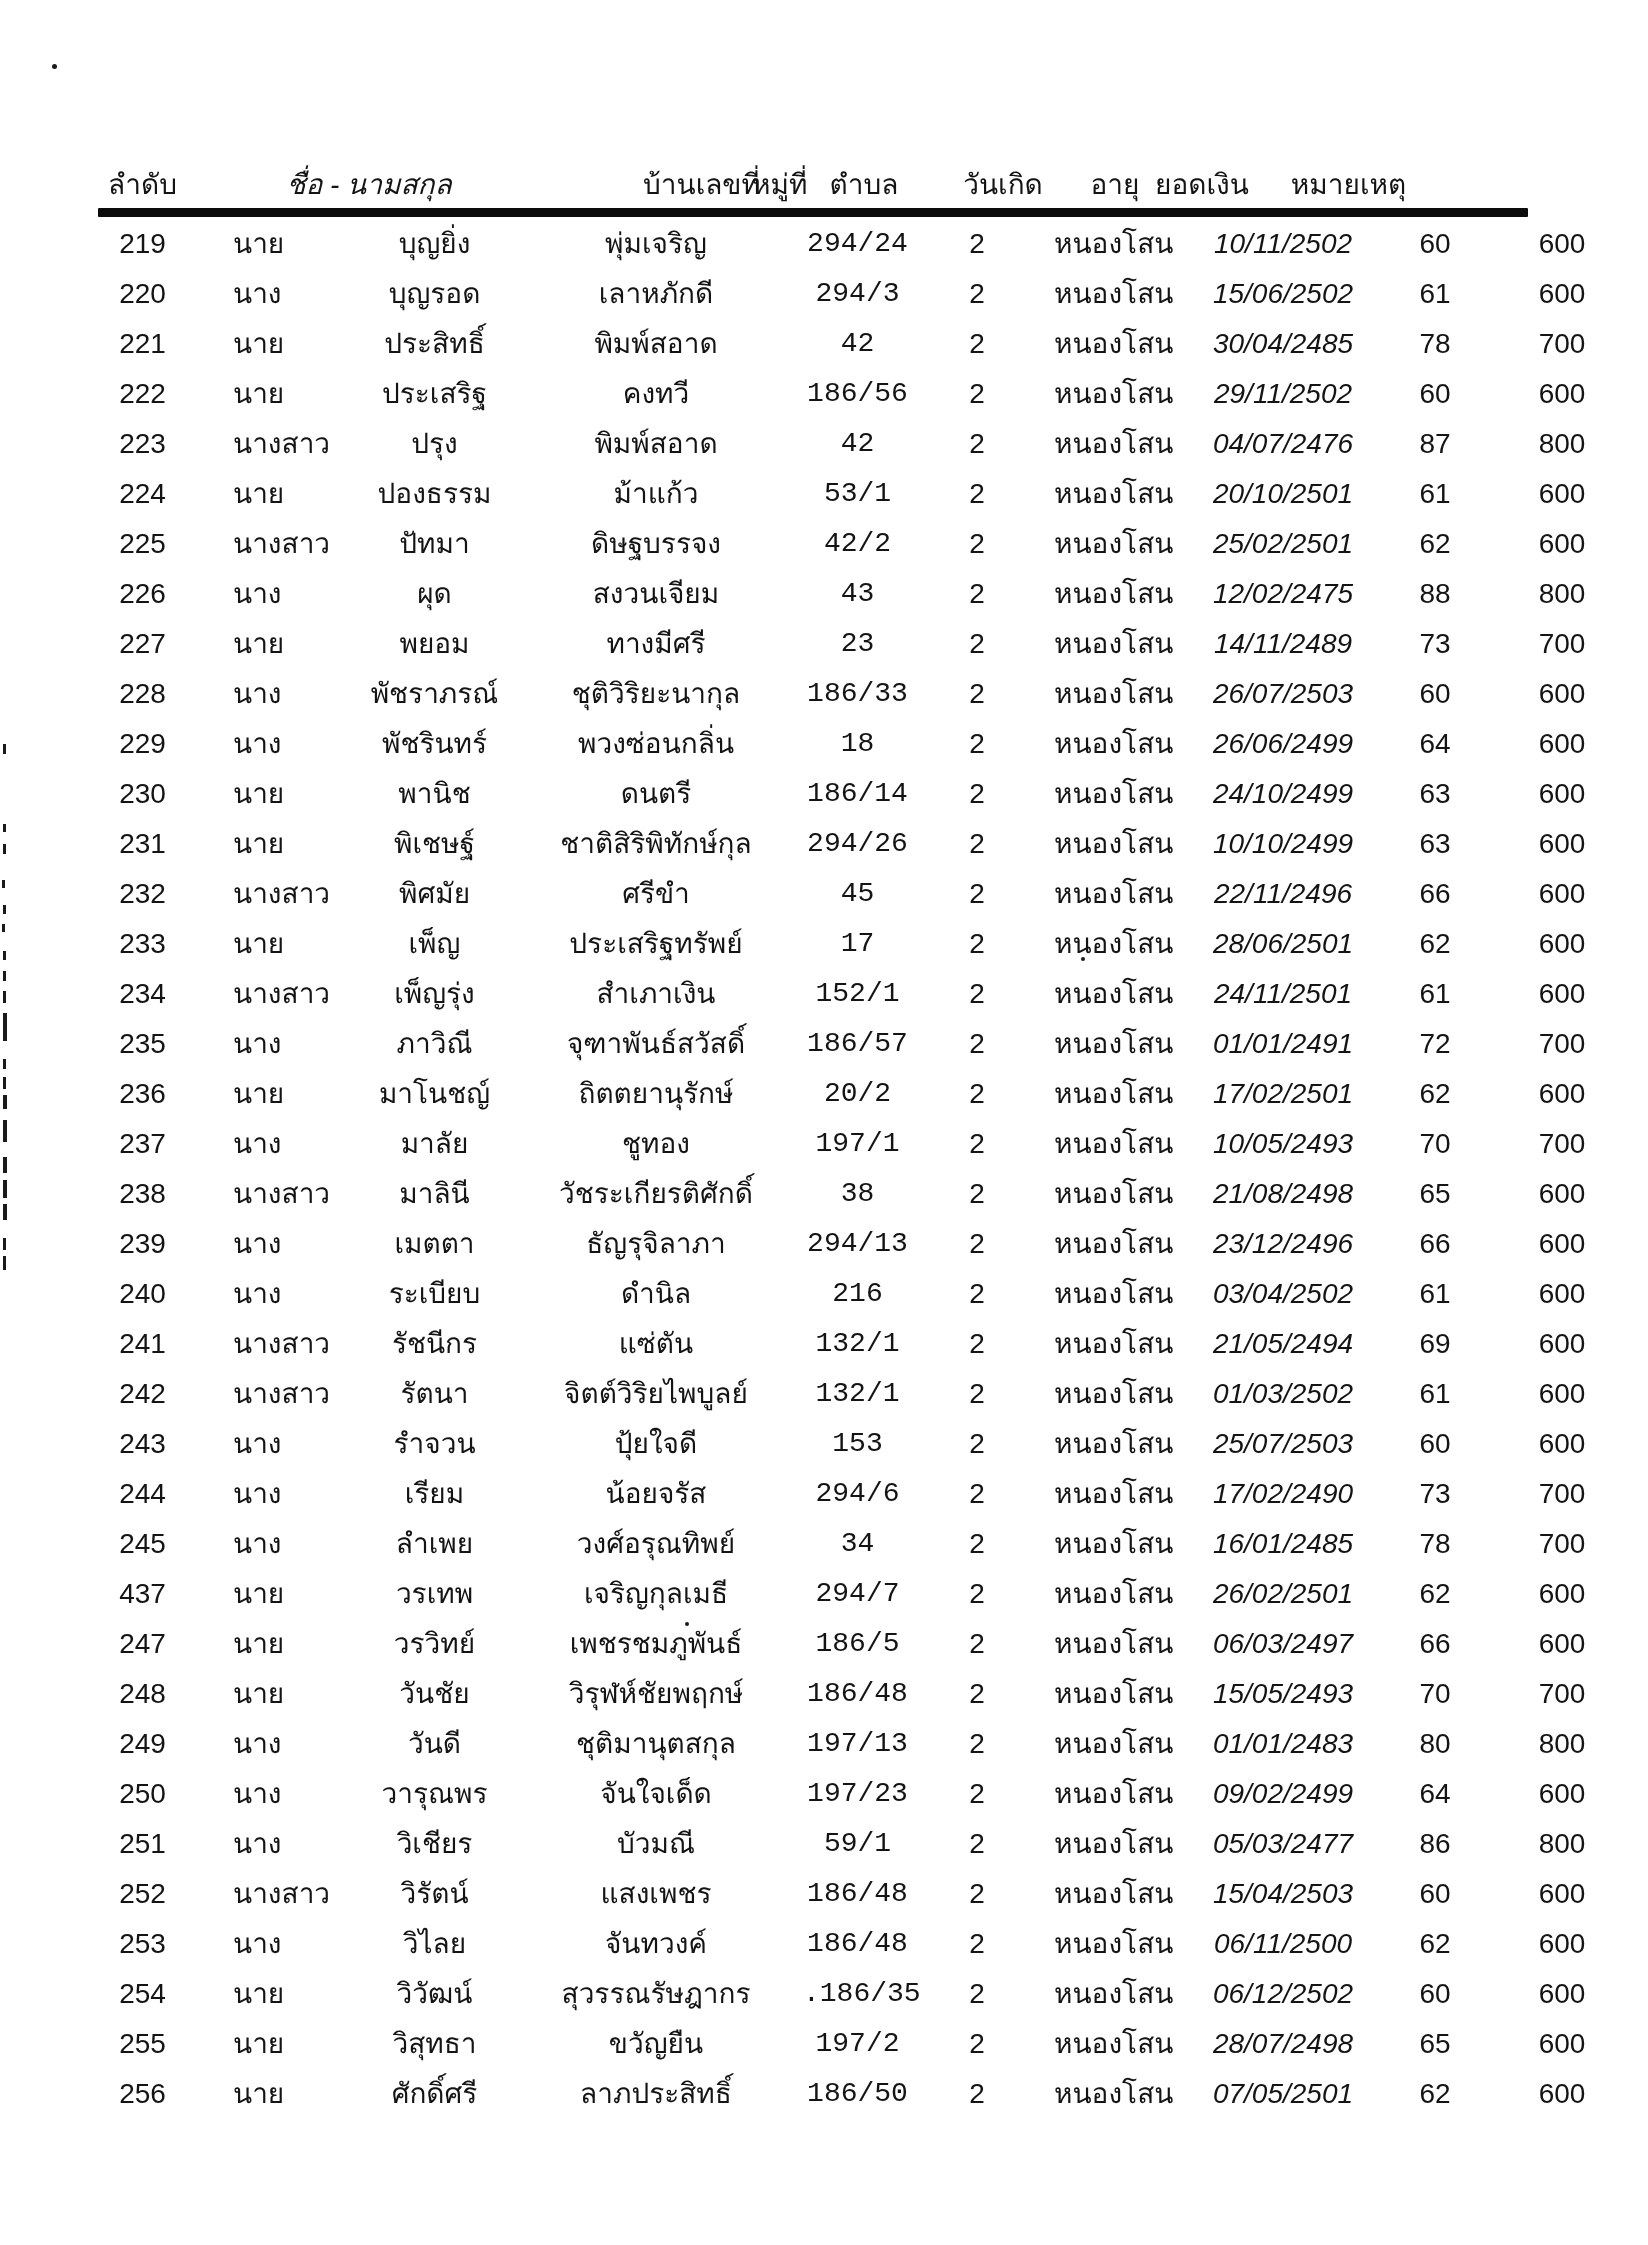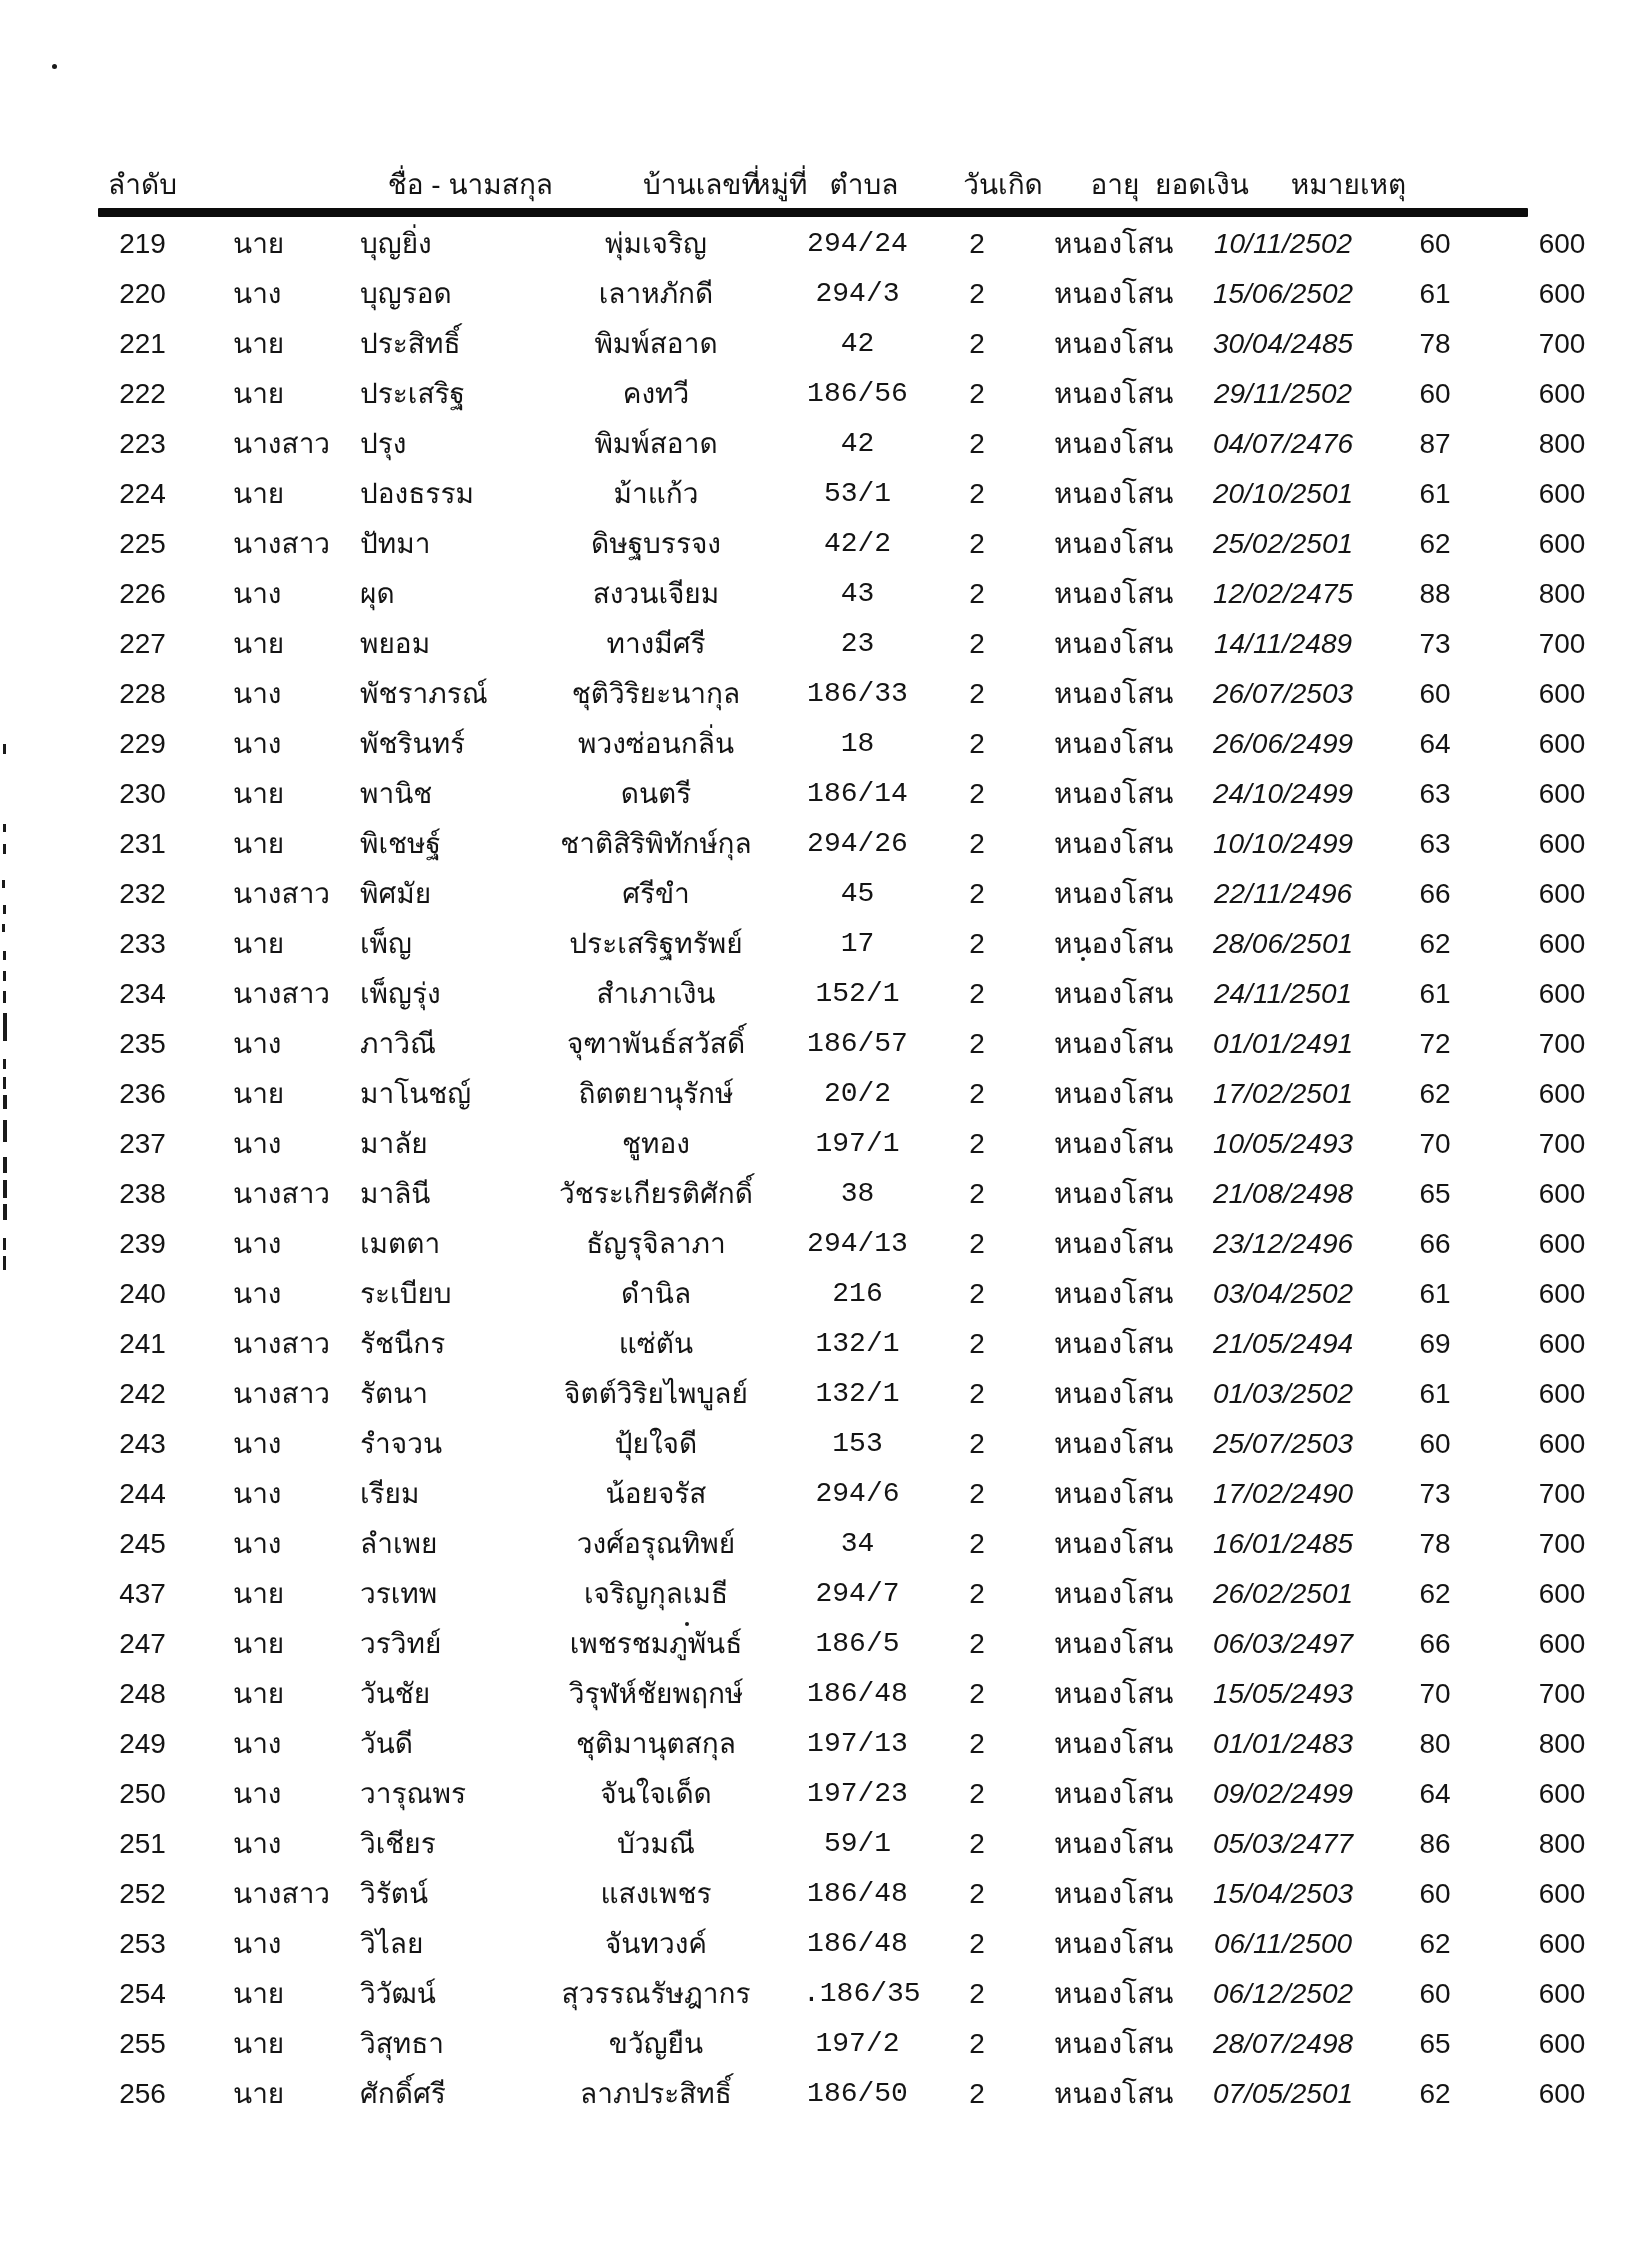--- a/index.html
+++ b/index.html
@@ -23,35 +23,35 @@
     white-space:nowrap;
   }
 
   .table-header{
     position:absolute;left:100px;top:137px;width:1343px;height:64px;
     align-items:end;
     padding-bottom:16px;
   }
   .table-header .hcell{font-size:28px;}
   .h-no{text-align:center;}
-  .h-name{grid-column:2 / span 3;text-align:right;padding-right:90px;}
+  .h-name{grid-column:2 / span 3;text-align:center;padding-right:90px;font-style:italic;}
   .h-center{text-align:center;}
 
   .header-rule{
     position:absolute;left:98px;top:208px;width:1430px;height:9px;
     background:#0c0c0c;
     border-radius:1px;
   }
 
   .table-rows{position:absolute;left:100px;top:219px;width:1343px;}
   .trow{height:50px;gap:40px;}
 
   .col-no{text-align:center;}
   .col-title{padding-left:8px;text-align:left;}
-  .col-fname{text-align:left;}
+  .col-fname{text-align:center;}
   .col-lname{text-align:center;}
   .col-house{text-align:center;font-family:Liberation Mono, monospace;}
   .col-moo{text-align:center;}
   .col-tambon{padding-left:12px;text-align:left;}
   .col-bdate{text-align:center;font-style:italic;}
   .col-age{text-align:center;}
   .col-amount{text-align:center;}
   .col-note{text-align:center;}
 
   

